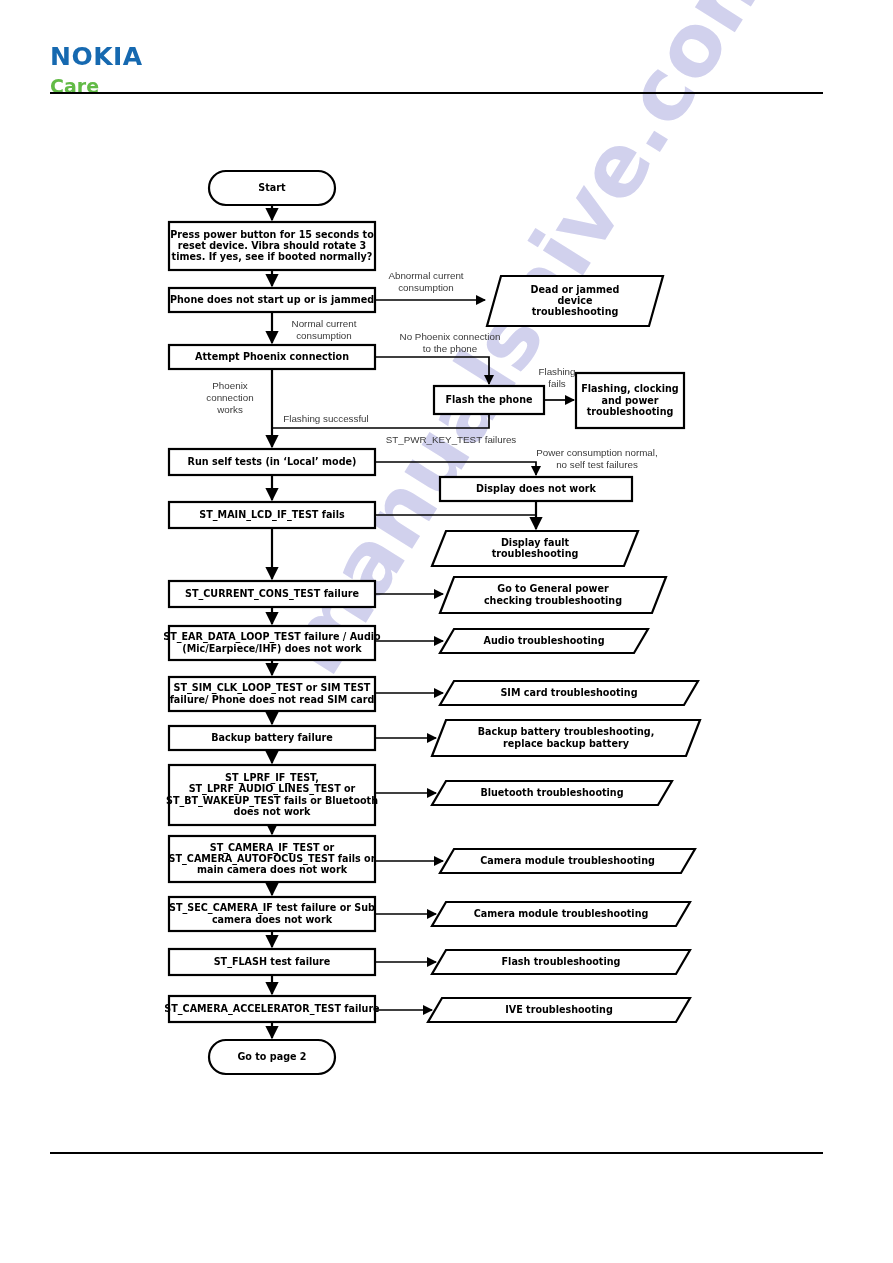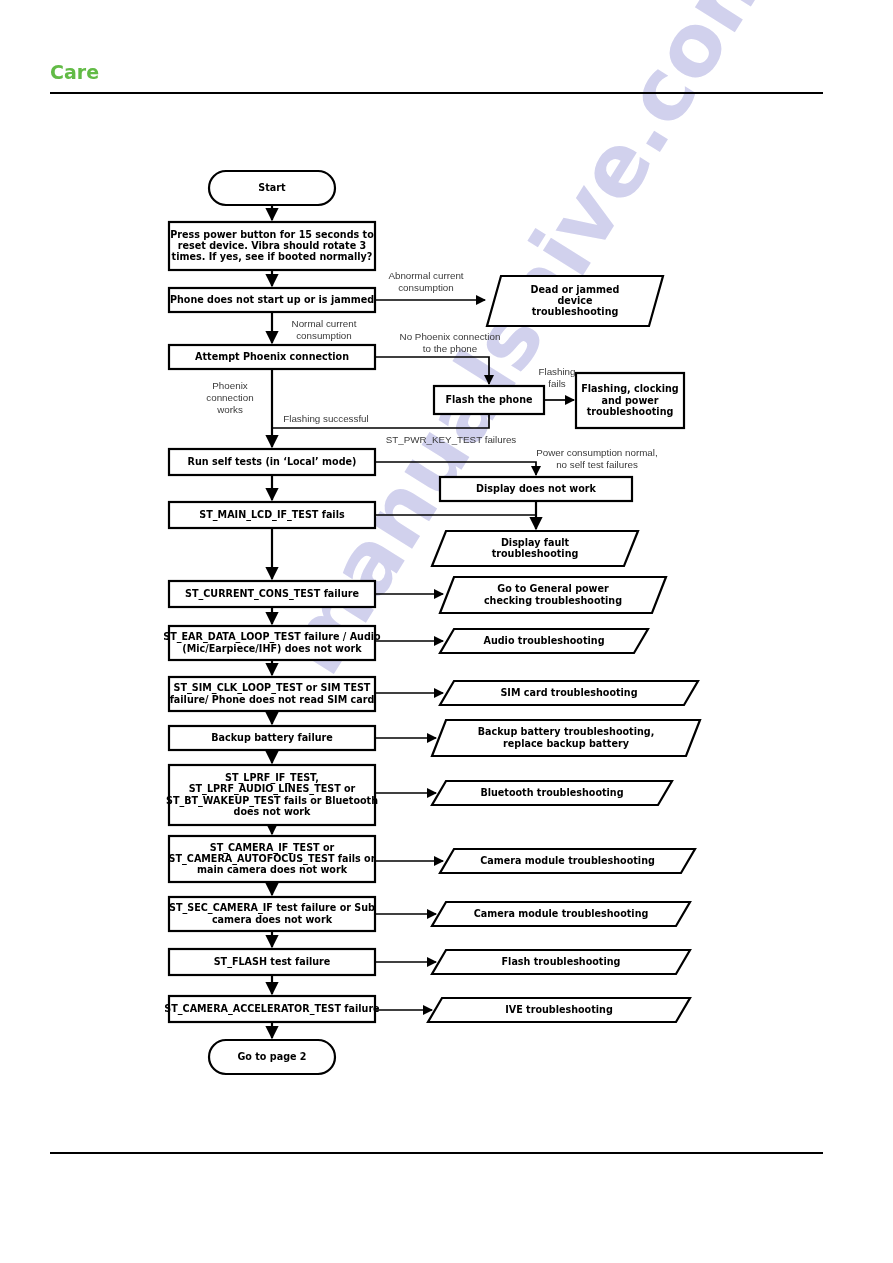--- a/index.html
+++ b/index.html
@@ -37,21 +37,21 @@
     line-height: 26px;
     display: block;
   }
   .logo-care {
     font-family: "DejaVu Sans", sans-serif;
     font-weight: bold;
     font-size: 19px;
     color: #62bb46;
     line-height: 21px;
     display: block;
-    margin-top: 18px;
+    margin-top: 6px;
   }
   .rule {
     position: absolute;
     left: 50px;
     width: 773px;
     height: 0;
     border-top: 2px solid #000000;
   }
   .rule-top  { top: 92px; }
   .rule-bot  { top: 1152px; }
@@ -116,20 +116,21 @@
 </head>
 <body>
 
 <div class="page">
 
   <svg class="watermark" viewBox="0 0 893 1263" xmlns="http://www.w3.org/2000/svg" aria-hidden="true">
     <text x="330" y="680" transform="rotate(-58 330 680)">manualshive.com</text>
   </svg>
 
   <div class="header">
+    <span class="logo-nokia">NOKIA</span>
     <span class="logo-care">Care</span>
   </div>
   <div class="rule rule-top"></div>
   <div class="rule rule-bot"></div>
 
   <svg class="flow" id="flow-svg" viewBox="0 0 893 1263" xmlns="http://www.w3.org/2000/svg">
     <defs>
       <marker id="arrow" viewBox="0 0 10 10" refX="9" refY="5" markerWidth="6" markerHeight="6" orient="auto-start-reverse">
         <path d="M0,0 L10,5 L0,10 z" fill="#000000"></path>
       </marker>

